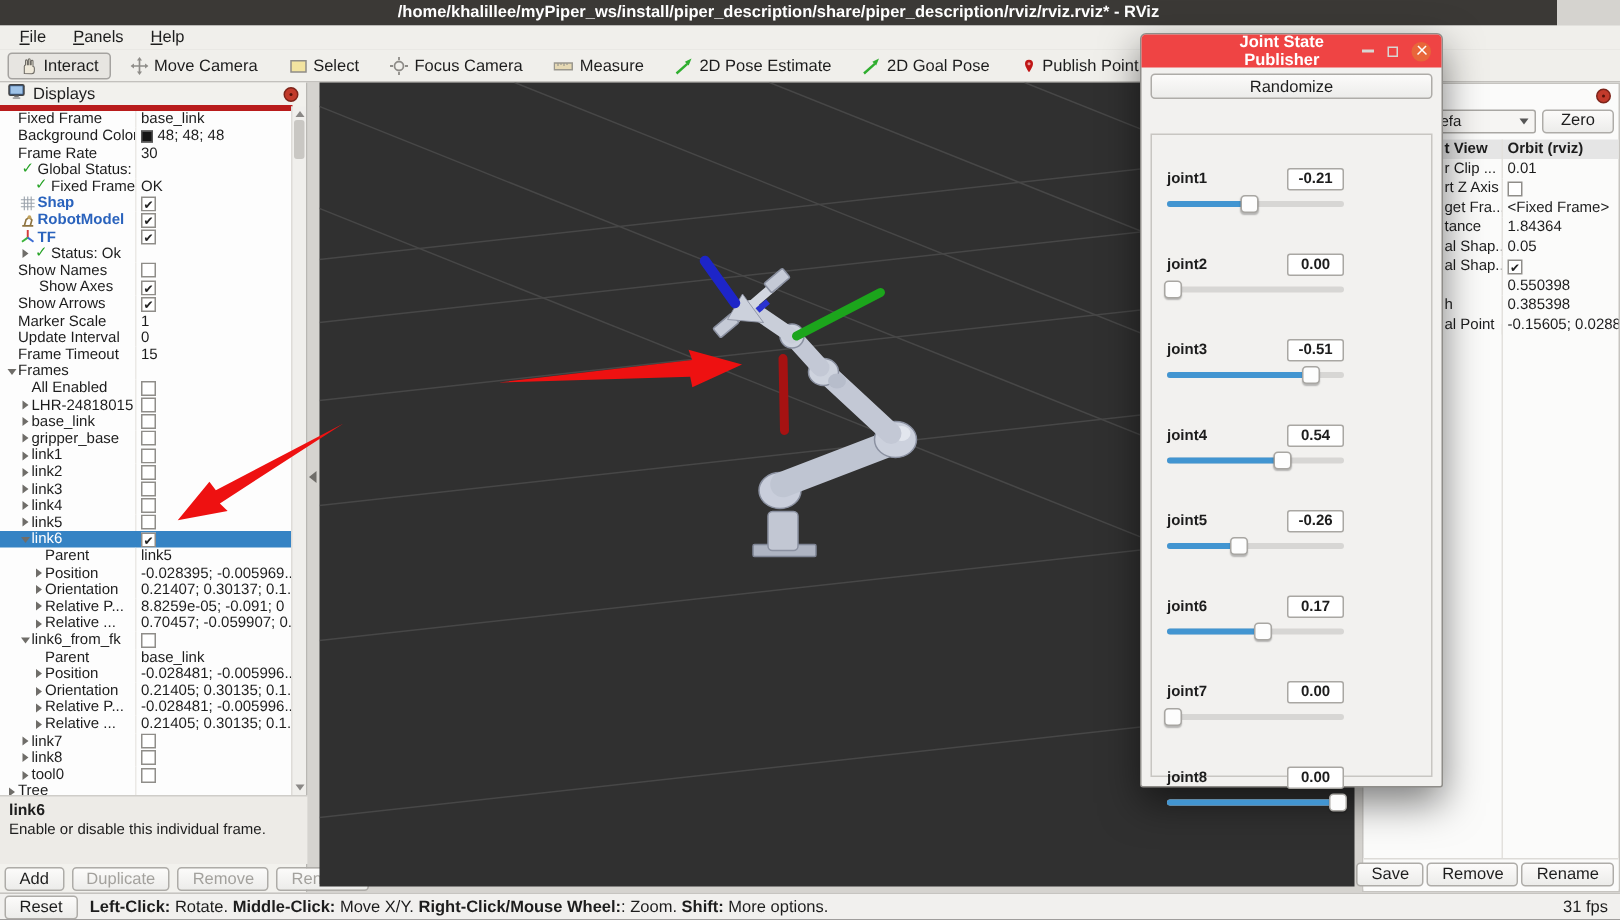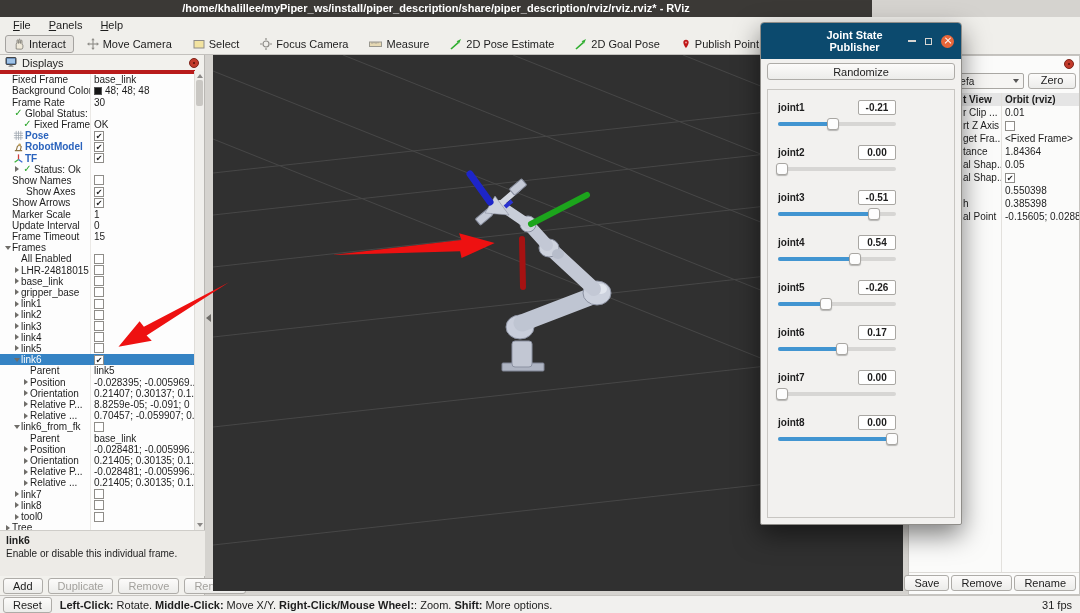--- a/index.html
+++ b/index.html
@@ -1,21 +1,21 @@
 <!DOCTYPE html>
 <html><head>
 <meta charset="utf-8">
 <style>
 *{box-sizing:border-box;margin:0;padding:0}
 html,body{width:1080px;height:613px}
 body{position:relative;overflow:hidden;background:#d5d3cf;color:#1d1d1d;
   font-family:"Liberation Sans","DejaVu Sans",sans-serif;font-size:11px}
 
 
-.titlebar{position:absolute;left:0;top:0;width:872px;height:17px;background:#3b3936;
+.titlebar{position:absolute;left:0;top:0;width:1038px;height:17px;background:#3b3936;
   color:#fff;font-weight:bold;font-size:11px;text-align:center;line-height:17px;white-space:nowrap}
 .menubar{position:absolute;left:0;top:17px;width:1080px;height:16px;background:#f0efeb;
   display:flex;align-items:center;padding-left:4px}
 .menu-item{padding:0 9px;line-height:16px}
 .toolbar{position:absolute;left:0;top:33px;width:1080px;height:22px;background:#f0efeb;
   border-bottom:1px solid #c3c1bd;display:flex;align-items:center;padding-left:5px}
 .tool-btn{display:flex;align-items:center;gap:4px;padding:2px 7px;margin-right:5px;
   border:1px solid transparent;border-radius:3px;white-space:nowrap}
 .tool-btn.selected{border-color:#a5a3a0;background:#e7e5e1}
 .tool-btn svg{display:block}
@@ -86,34 +86,34 @@
 .vvalue{flex:1;border-left:1px solid #e3e1dd;padding-left:3px;overflow:hidden;height:100%;
   display:flex;align-items:center}
 #views-divider{position:absolute;left:92px;top:160px;bottom:20px;border-left:1px solid #e3e1dd}
 #views-buttons{position:absolute;left:0;bottom:1px;width:100%;display:flex;gap:2px;
   justify-content:flex-end;padding:2px 3px;border-top:1px solid #dddbd7;background:#fbfbfa}
 
 
 #joint-dialog{position:absolute;left:760px;top:22px;width:202px;height:503px;z-index:60;
   background:#f2f1ef;border:1px solid #8f8d89;border-radius:4px 4px 2px 2px;
   box-shadow:0 10px 26px rgba(0,0,0,.5)}
-.dlg-title{height:36px;background:#0c4a6e;border-radius:3px 3px 0 0;display:flex;
+.dlg-title{height:22px;background:#ef4444;border-radius:3px 3px 0 0;display:flex;
   align-items:center;color:#fff;font-weight:bold;font-size:11px}
 .dlg-title .t{flex:1;text-align:center;padding-left:40px}
 .dlg-controls{display:flex;align-items:center;gap:9px;padding-right:7px}
 .win-min{width:8px;height:0;border-top:2px solid #d8d6d2}
 .win-max{width:7px;height:7px;border:1.5px solid #d8d6d2}
 .win-close{width:13px;height:13px;border-radius:50%;background:#e8663a;position:relative}
 .win-close::before,.win-close::after{content:"";position:absolute;left:2.6px;top:5.8px;width:8px;
   height:1.4px;background:#fff}
 .win-close::before{transform:rotate(45deg)}.win-close::after{transform:rotate(-45deg)}
 .dlg-btn{display:block;margin:4px 6px 0 6px;height:17px;line-height:14px}
 #joints-box{position:absolute;left:6px;right:6px;top:66px;bottom:6px;background:#f2f1ef;
   border:1px solid #c8c6c2}
-.joint{width:118px;margin:4px 0 0 10px;padding-top:6px;height:41px}
+.joint{width:118px;margin:16px 0 0 10px;padding-top:6px;height:41px}
 .jhead{display:flex;justify-content:space-between;align-items:center}
 .jlabel{font-size:10px;font-weight:bold}
 .jval{width:38px;height:15px;background:#fff;border:1px solid #a9a7a3;border-radius:2px;
   font-size:10px;font-weight:bold;text-align:center;line-height:13px}
 .slider{position:relative;height:12px;margin-top:3px}
 .strack{position:absolute;left:0;right:0;top:4px;height:4px;background:#d7d6d4;border-radius:2px}
 .sfill{position:absolute;left:0;top:4px;height:4px;background:#4295d1;border-radius:2px}
 .shandle{position:absolute;top:0;width:12px;height:12px;background:#fdfdfd;
   border:1px solid #a8a6a2;border-radius:3px;box-shadow:0 1px 1px rgba(0,0,0,.25)}
 
@@ -285,21 +285,21 @@
         <div class="tval">
           <span>OK</span>
         </div>
       </div>
       <div class="trow">
         <div class="tname" style="padding-left: 3px;">
           <span class="exp"></span>
           <span class="ticon"><svg width="11" height="11" viewBox="0 0 12 12">
               <path d="M1 3.5h10M1 6h10M1 8.5h10M3.5 1v10M6 1v10M8.5 1v10" stroke="#9aa2ac" stroke-width="0.8" fill="none"></path>
             </svg></span>
-          <span class="blue">Pose</span>
+          <span class="blue">Shap</span>
         </div>
         <div class="tval">
           <span class="cb checked"></span>
         </div>
       </div>
       <div class="trow">
         <div class="tname" style="padding-left: 3px;">
           <span class="exp"></span>
           <span class="ticon"><svg width="11" height="11" viewBox="0 0 12 12">
               <path d="M2 10.5h8M3.5 10.5L4.8 5.8 7.2 4.2l1.8 1.9-1.2 4.4" fill="none" stroke="#8e7340" stroke-width="1.2"></path>

